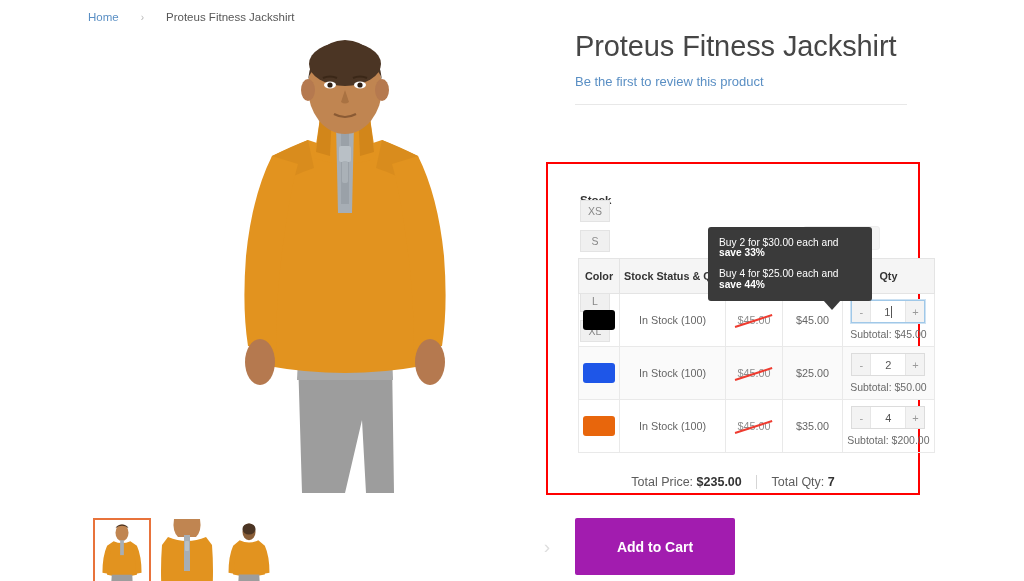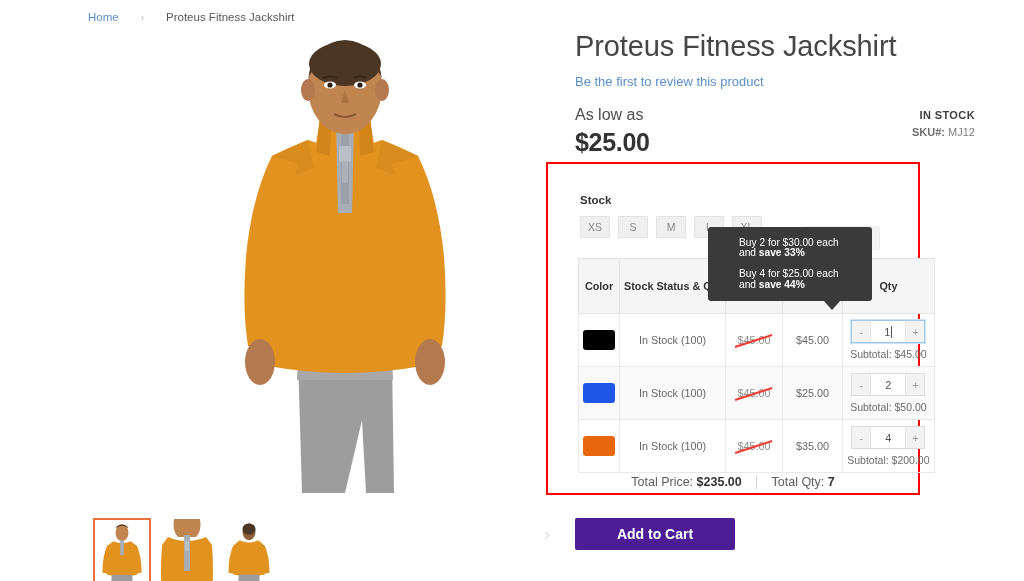--- a/index.html
+++ b/index.html
@@ -64,21 +64,21 @@
   .options-box {
     position: absolute; left: -29px; top: 162px;
     width: 374px; height: 333px;
     border: 2px solid #ff0000;
     background: #fff;
   }
   .size-label {
     position: absolute; left: 32px; top: 30px;
     font-size: 11.5px; font-weight: bold; color: #333;
   }
-  .size-swatches { position: absolute; left: 32px; top: 52px; display: flex; gap: 8px; }
+  .size-swatches { position: absolute; left: 32px; top: 36px; display: flex; gap: 8px; flex-direction: column; }
   .size-swatch {
     width: 30px; height: 22px; background: #f0f0f0; border: 1px solid #e3e3e3;
     display: flex; align-items: center; justify-content: center;
     font-size: 10.5px; color: #888; cursor: pointer;
   }
 
   
   .reset-all {
     position: absolute; left: 255px; top: 62px;
     background: #f4f4f4; border: 1px solid #eee; border-radius: 3px;
@@ -92,21 +92,21 @@
 
   
   .qty-table {
     position: absolute; left: 30px; top: 94px;
     width: 312px; border-collapse: collapse;
     font-size: 10.8px;
   }
   .qty-table th {
     background: #f5f5f5; border: 1px solid #e4e4e4;
     font-size: 10.8px; font-weight: bold; color: #333;
-    padding: 21px 4px; text-align: center; white-space: nowrap;
+    padding: 11px 4px; text-align: center; white-space: nowrap;
   }
   .qty-table td {
     border: 1px solid #e9e9e9; padding: 6px 4px;
     text-align: center; color: #666; vertical-align: middle;
   }
   .qty-table tr.alt td { background: #fafafa; }
   .col-color { width: 48px; }
   .col-stock { width: 86px; }
   .col-old { width: 46px; }
   .col-new { width: 44px; }
@@ -143,21 +143,21 @@
   .caret {
     display: inline-block; width: 1px; height: 12px;
     background: #555; margin-left: 1px;
   }
   .subtotal { margin-top: 5px; font-size: 10.5px; color: #6b6b6b; white-space: nowrap; }
 
   
   .tier-tooltip {
     position: absolute; left: 160px; top: 63px;
     background: #3a3a3a; border-radius: 3px;
-    padding: 11px 31px; width: 164px; z-index: 30;
+    padding: 11px 11px; width: 164px; z-index: 30;
   }
   .tier-line { font-size: 10.2px; color: #ffffff; line-height: 1.0; }
   .tier-line + .tier-line { margin-top: 11px; }
   .tier-line b { font-weight: bold; color: #fff; }
   .tooltip-arrow {
     position: absolute; left: 115px; bottom: -9px;
     width: 0; height: 0;
     border-left: 9px solid transparent; border-right: 9px solid transparent;
     border-top: 10px solid #3a3a3a;
   }
@@ -173,22 +173,22 @@
   }
   .totals b { color: #333; font-weight: bold; }
 
   
   .cart-row { position: absolute; left: 0px; top: 518px; display: flex; align-items: center; }
   .slide-chevron {
     width: 22px; text-align: center; color: #dedede; font-size: 19px;
     margin-left: -39px; margin-right: 17px; user-select: none;
   }
   .btn-cart {
-    background: #4c1d95; color: #fff; border: none;
-    width: 160px; height: 32px; border-radius: 2px;
+    background: #a21caf; color: #fff; border: none;
+    width: 160px; height: 57px; border-radius: 2px;
     font-size: 14px; font-weight: bold; cursor: pointer;
     font-family: "Liberation Sans", sans-serif;
   }
 </style>
 </head>
 <body>
 
 <div class="page">
 
   <nav class="breadcrumb">
@@ -282,32 +282,20 @@
       </div>
     </div>
   </div>
 
   <div class="product-info">
 
     <h1 class="product-title">Proteus Fitness Jackshirt</h1>
 
     <a href="#" class="review-link">Be the first to review this product</a>
 
-    <div class="price-block">
-      <div class="as-low-as">As low as</div>
-      <div class="price-value">$25.00</div>
-
-      <div class="stock-box">
-        <div class="in-stock">IN STOCK</div>
-        <div class="sku">
-          <b>SKU#:</b>
-          <span>MJ12</span>
-        </div>
-      </div>
-    </div>
 
     <div class="divider"></div>
 
     
     <div class="options-box">
 
       <div class="size-label">Stock</div>
 
       <div class="size-swatches">
         <div class="size-swatch">XS</div>

